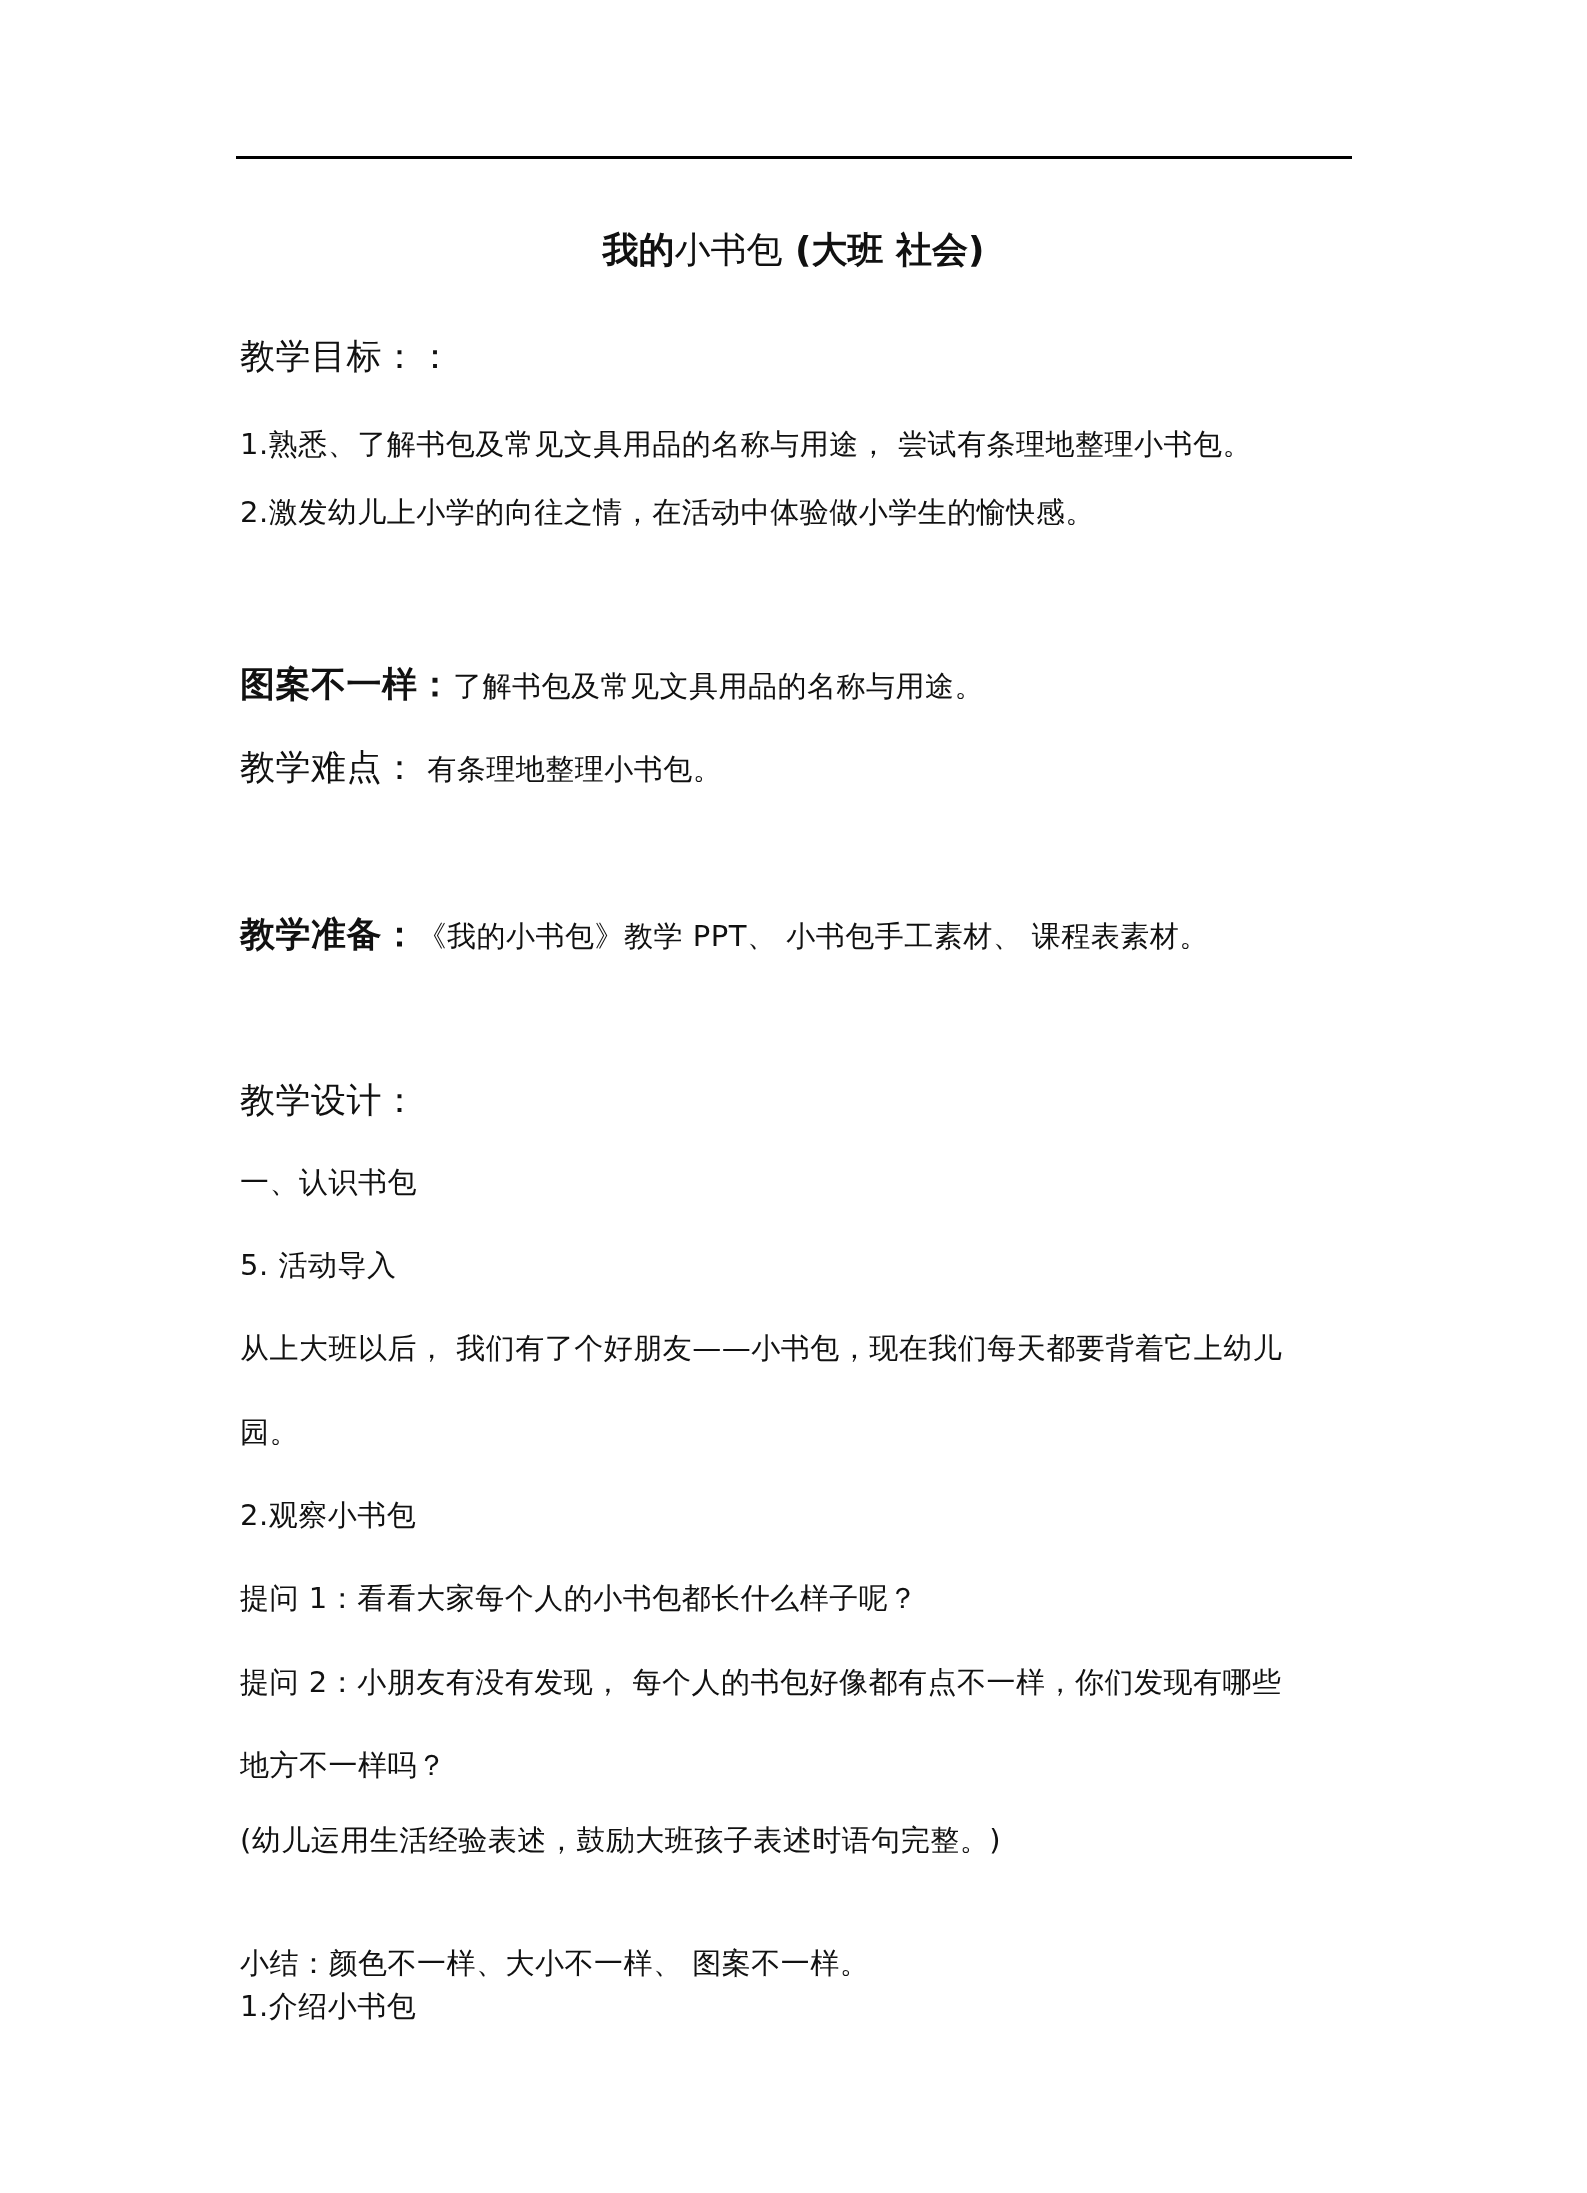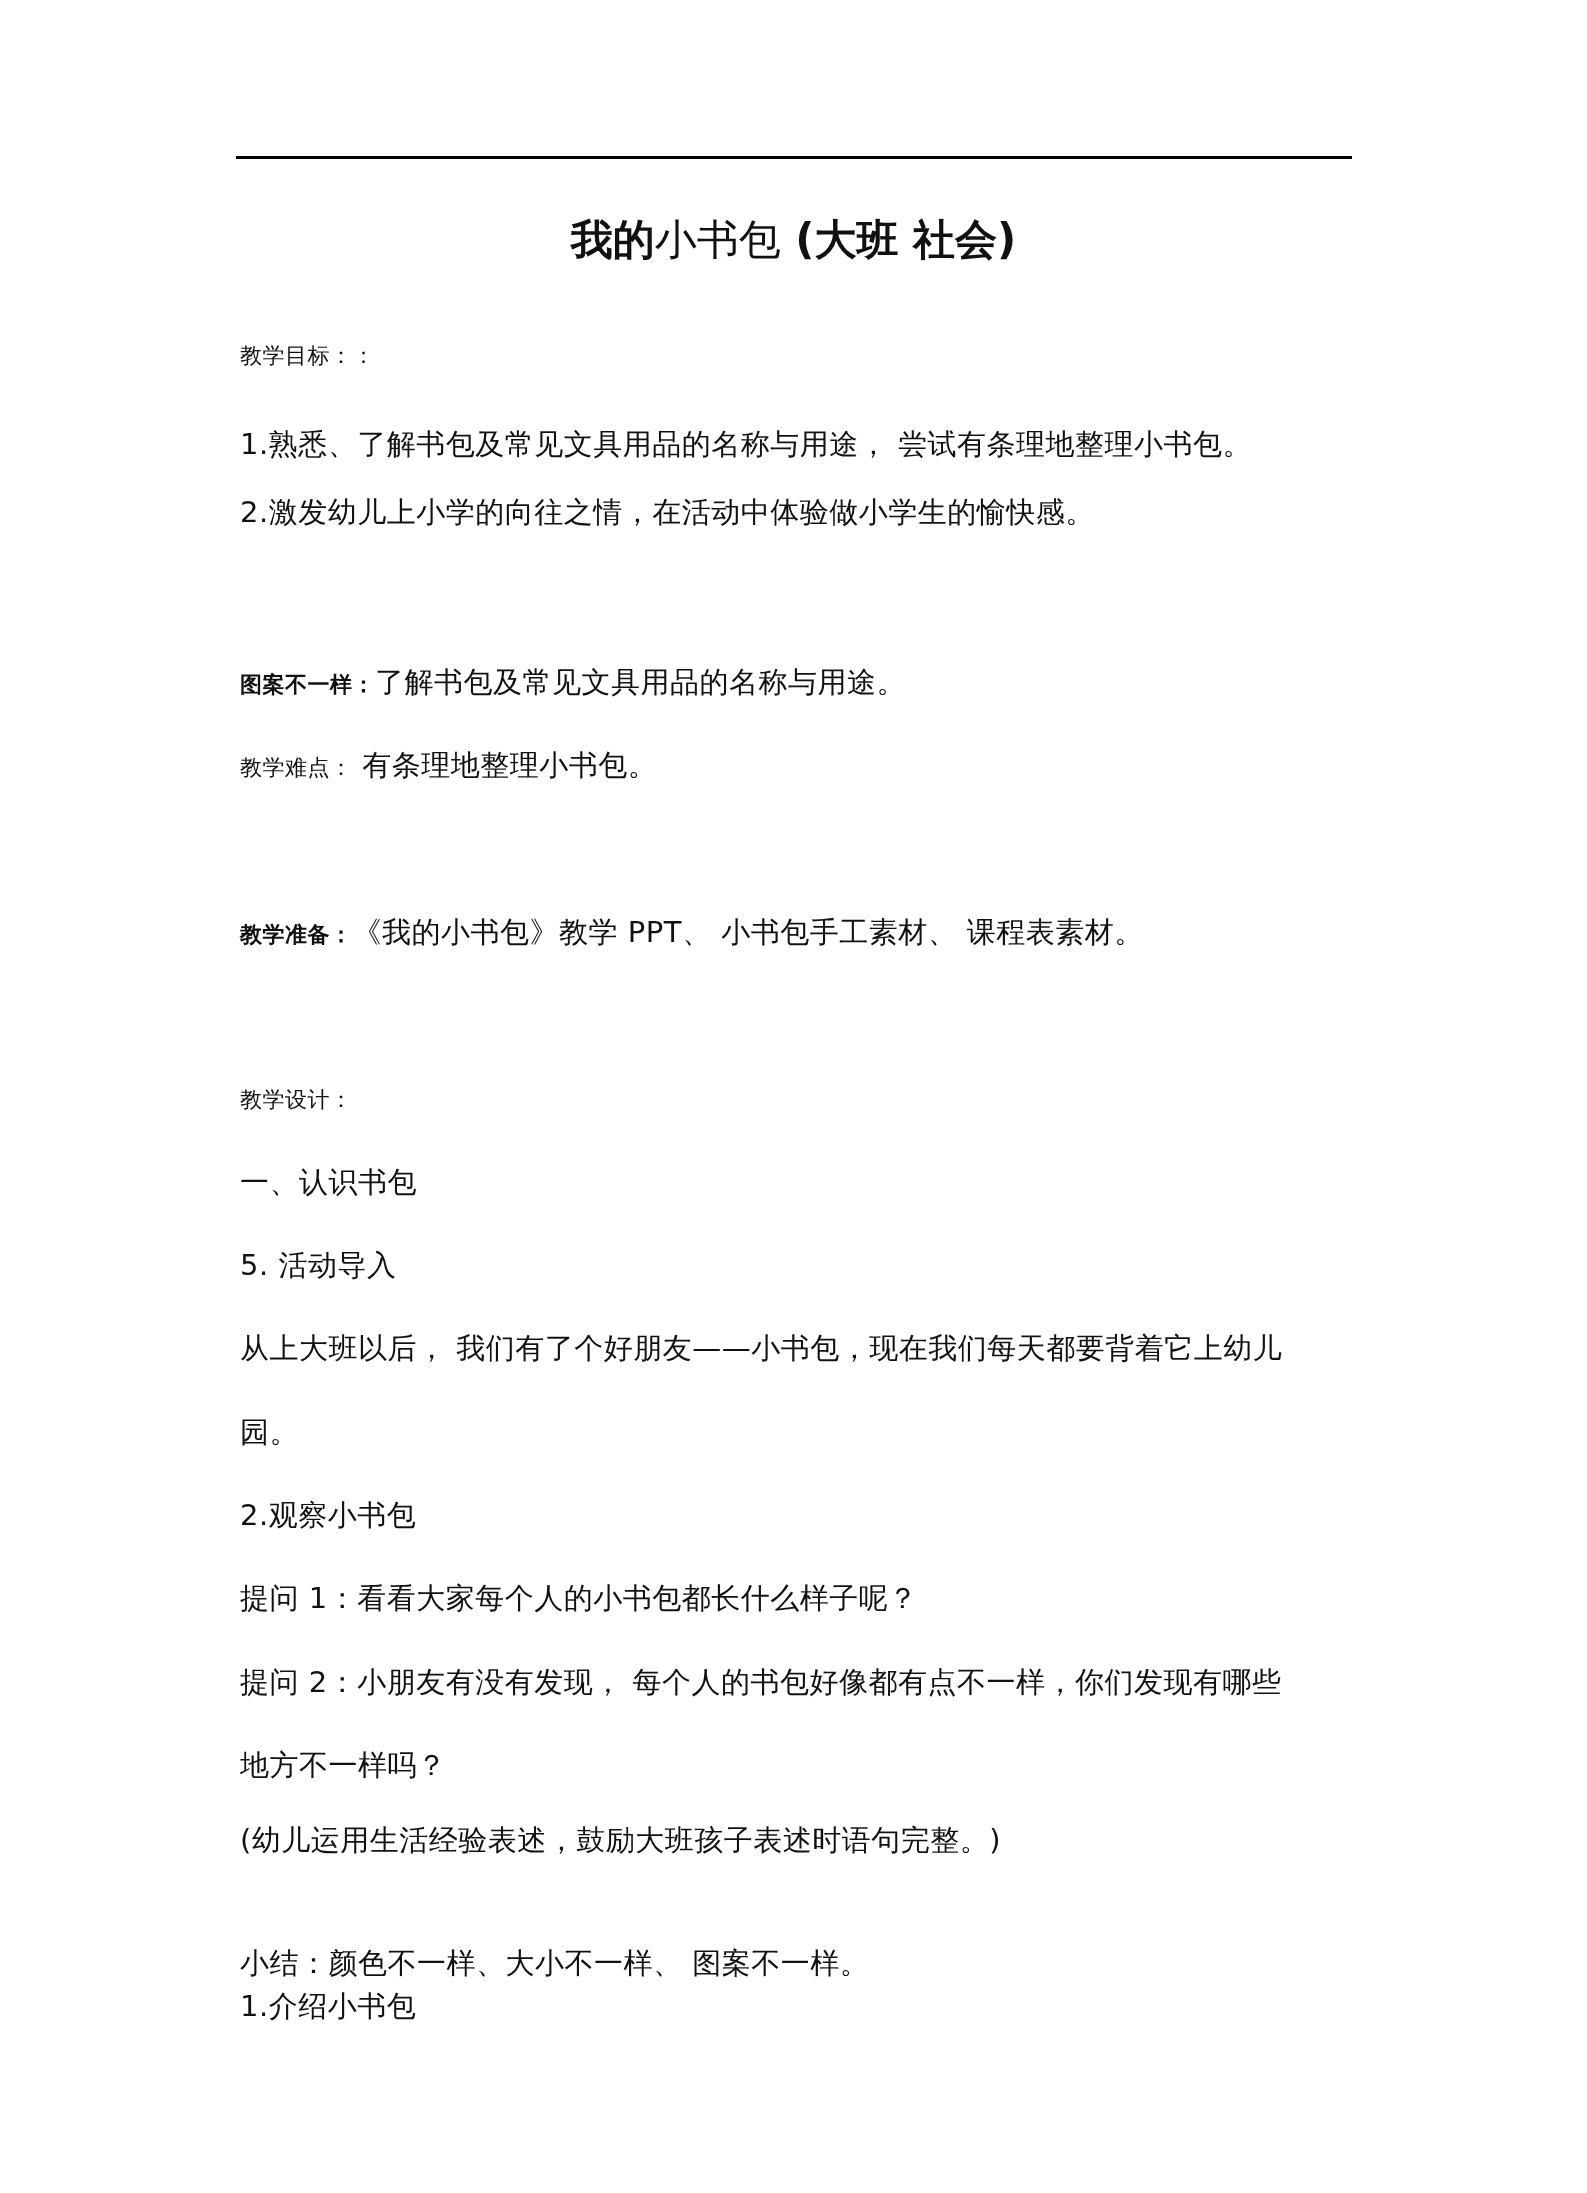--- a/index.html
+++ b/index.html
@@ -11,24 +11,24 @@
     .rule {
       position: absolute; left: 236px; top: 156px; width: 1116px; height: 0;
       border-top: 3px solid #000000;
     }
     .line {
       position: absolute; left: 240px; white-space: nowrap;
       font-size: 29px; line-height: 40px; letter-spacing: 0.5px;
     }
     .title {
       position: absolute; left: 0; width: 1587px; text-align: center;
-      top: 212px; font-size: 42px; line-height: 56px; font-weight: bold;
+      top: 222px; font-size: 36px; line-height: 56px; font-weight: bold;
       white-space: nowrap;
     }
-    .h1 { font-size: 22px; line-height: 44px; }
+    .h1 { font-size: 35px; line-height: 44px; }
     .b { font-weight: bold; }
     .n { font-weight: normal; }
     .seg { display: inline; }
   </style>
 </head>
 <body>
 
 <div class="rule"></div>
 
 <div class="title">

